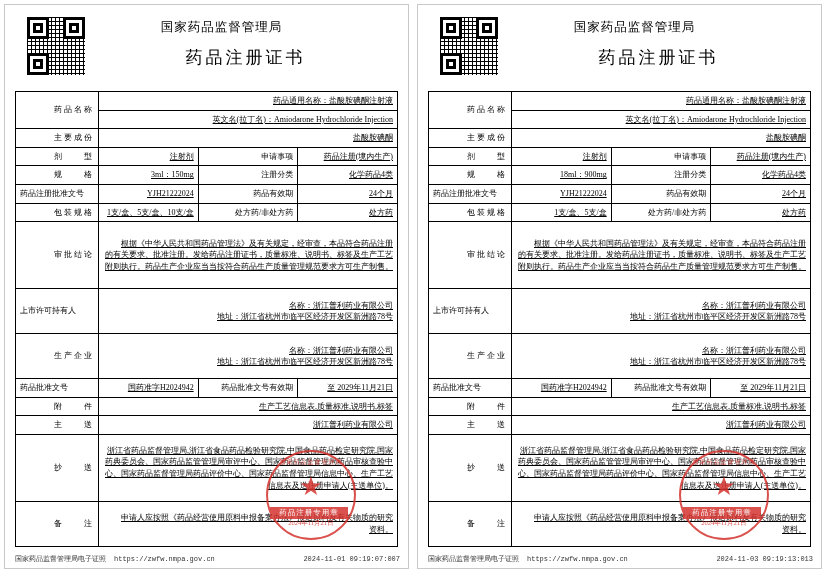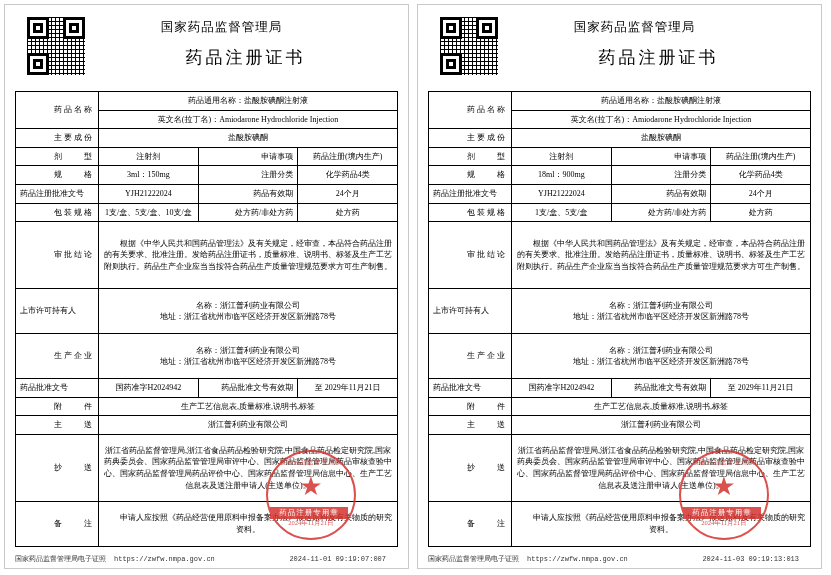--- a/index.html
+++ b/index.html
@@ -125,21 +125,21 @@
     letter-spacing: 0px;
     white-space: nowrap;
     width: 74px;
   }
   td.sub-lbl {
     text-align: right;
     white-space: nowrap;
     width: 78px;
   }
   .kv-line { display: block; }
-  td.val { text-align: center; }
+  td.val { text-align: right; text-decoration: underline; }
   .tall-60 { height: 60px; }
   .tall-40 { height: 38px; }
   .just { text-indent: 16px; text-align: justify; line-height: 1.55; }
   
   .seal {
     position: absolute;
     right: 52px;
     bottom: 28px;
     width: 86px;
     height: 86px;
@@ -184,21 +184,21 @@
     bottom: 10px;
     width: 100%;
     text-align: center;
     font-size: 6.5px;
     color: #d4332e;
   }
   
   .cert-foot {
     position: absolute;
     left: 10px;
-    right: 22px;
+    right: 8px;
     bottom: 4px;
     display: flex;
     gap: 8px;
     align-items: baseline;
     font-size: 7px;
     color: #333;
     font-family: "Liberation Sans", sans-serif;
   }
   .cert-foot .f-label { white-space: nowrap; }
   .cert-foot .f-url { font-family: "Liberation Mono", monospace; }

